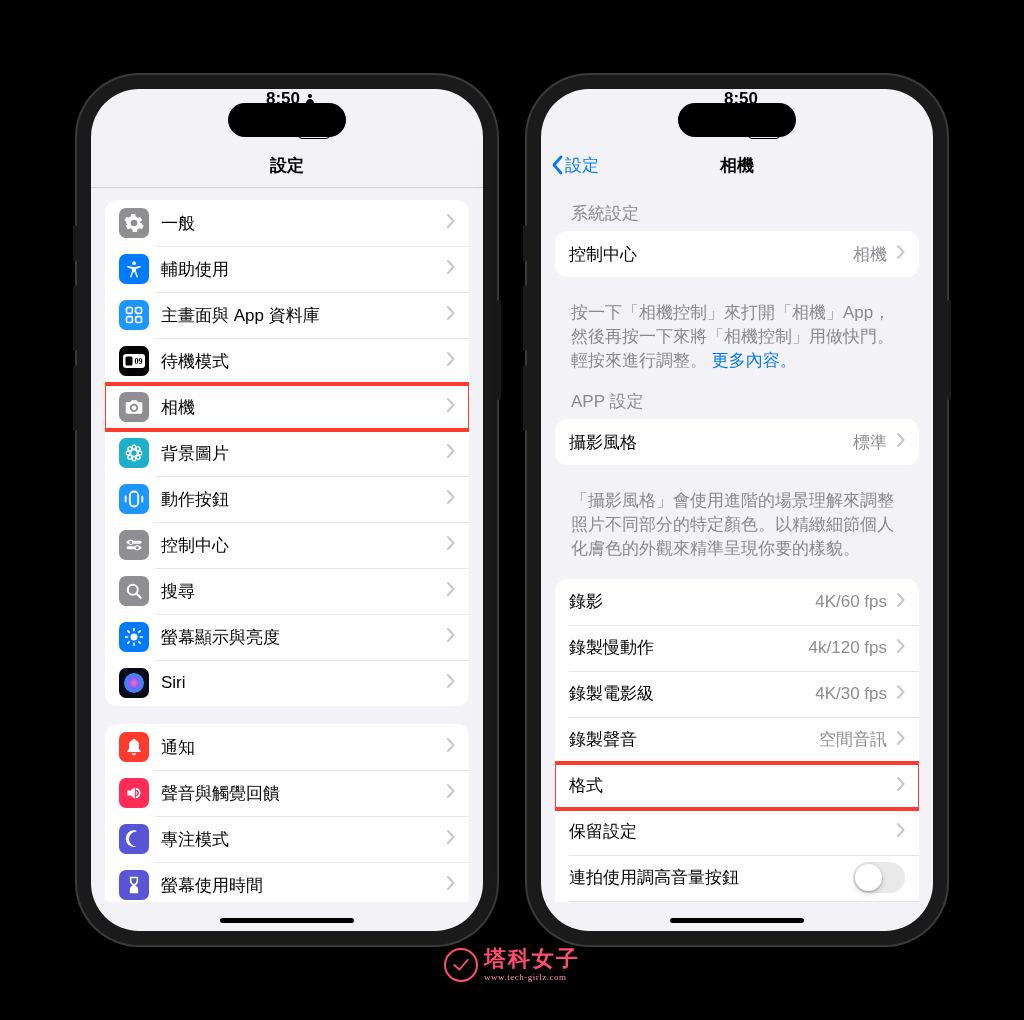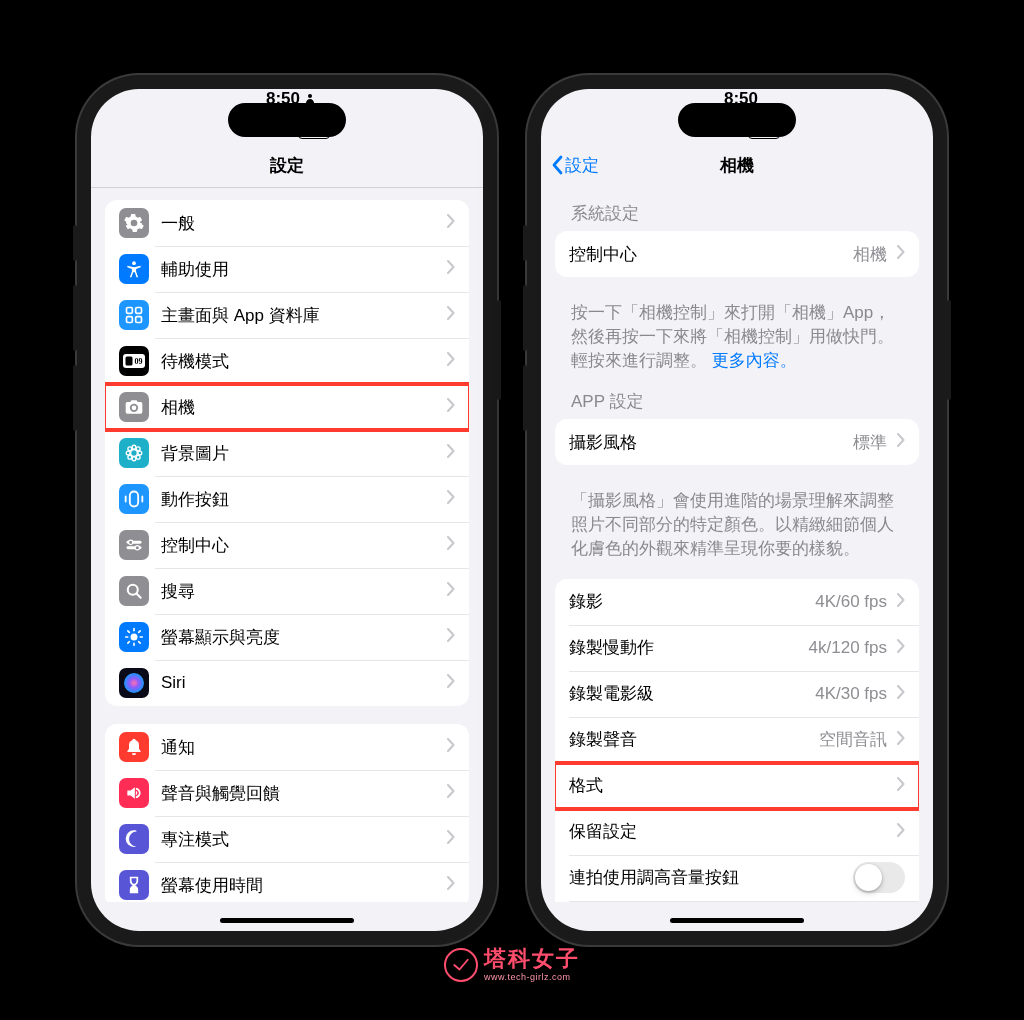--- a/index.html
+++ b/index.html
@@ -186,21 +186,21 @@
   .home-ind{
     position:absolute;bottom:8px;left:50%;transform:translateX(-50%);
     width:134px;height:5px;border-radius:3px;background:#000;
   }
   
   .watermark{
     position:absolute;
     bottom:38px;left:50%;transform:translateX(-50%);
     display:flex;align-items:center;gap:6px;
     z-index:50;
-    font-family:Liberation Sans, sans-serif;
+    font-family:Liberation Serif, serif;
     margin-top:16px;
   }
   .wm-icon{
     width:30px;height:30px;border:2.5px solid #ff4d6d;border-radius:50%;
     display:flex;align-items:center;justify-content:center;
     color:#ff4d6d;position:relative;
   }
   .wm-text{color:#ff4d6d;font-weight:700;letter-spacing:2px;font-size:22px;line-height:1;}
   .wm-sub{color:#ff96ab;font-size:9px;letter-spacing:0.5px;margin-top:2px;}
   

